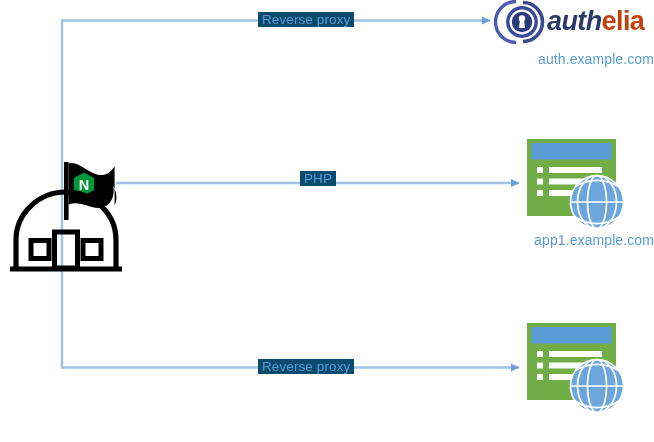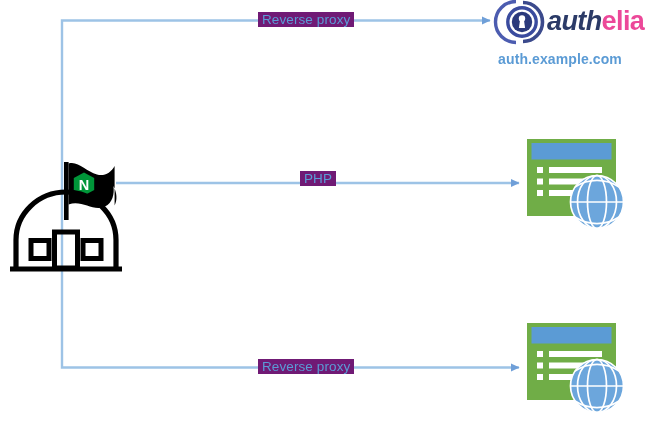--- a/index.html
+++ b/index.html
@@ -21,43 +21,42 @@
     position: absolute;
     left: 0;
     top: 0;
     width: 654px;
     height: 442px;
   }
   .edge-label {
     position: absolute;
     font-size: 13.5px;
     color: #5B9BD5;
-    background: #701a75;
+    background: #0c4a6e;
     padding: 0 4px;
     white-space: nowrap;
     letter-spacing: 0.1px;
   }
   .node-label {
     position: absolute;
     font-size: 14px;
     color: #5B9BD5;
     white-space: nowrap;
-    text-align: center;
+    text-align: right;
     letter-spacing: 0.1px;
-    font-weight: bold;
   }
   .wordmark {
     position: absolute;
     font-size: 27px;
     font-weight: bold;
     letter-spacing: -0.6px;
     white-space: nowrap;
   }
   .wordmark .w-dark { color: #2B3A67; font-style: italic; }
-  .wordmark .w-light { color: #ec4899; margin-top: 36px; }
+  .wordmark .w-light { color: #c2410c; margin-top: 36px; }
 </style>
 </head>
 <body>
 
 <div id="diagram-canvas">
 
   <svg class="svg-layer" viewBox="0 0 654 442" xmlns="http://www.w3.org/2000/svg">
     <defs>
       <marker id="arrowEdge" markerWidth="9" markerHeight="9" refX="8" refY="4.5" orient="auto" markerUnits="userSpaceOnUse">
         <path d="M0,0.6 L8.6,4.5 L0,8.4 Z" fill="#6F9FD8"></path>
@@ -142,20 +141,21 @@
         <ellipse cx="597" cy="202" rx="26.5" ry="26.5"></ellipse>
         <ellipse cx="597" cy="202" rx="9.5" ry="26.5"></ellipse>
         <ellipse cx="597" cy="202" rx="19.5" ry="26.5"></ellipse>
         <line x1="570.5" y1="202" x2="623.5" y2="202"></line>
         <path d="M575,187 A40,40 0 0 1 619,187"></path>
         <path d="M575,217 A40,40 0 0 0 619,217"></path>
       </g>
     </g>
   </svg>
 
+  <div class="node-label" style="left:466px; top:232px; width:188px;">app1.example.com</div>
 
   <svg class="svg-layer" viewBox="0 0 654 442" xmlns="http://www.w3.org/2000/svg">
     <g>
       <rect x="527" y="323" width="89" height="77" fill="#70AD47"></rect>
       <rect x="531.5" y="327" width="80" height="16.5" fill="#5B9BD5"></rect>
       <rect x="537" y="351" width="6" height="6" fill="#ffffff"></rect>
       <rect x="549" y="351" width="53" height="6" fill="#ffffff"></rect>
       <rect x="537" y="362.5" width="6" height="6" fill="#ffffff"></rect>
       <rect x="549" y="362.5" width="53" height="6" fill="#ffffff"></rect>
       <rect x="537" y="374" width="6" height="6" fill="#ffffff"></rect>

